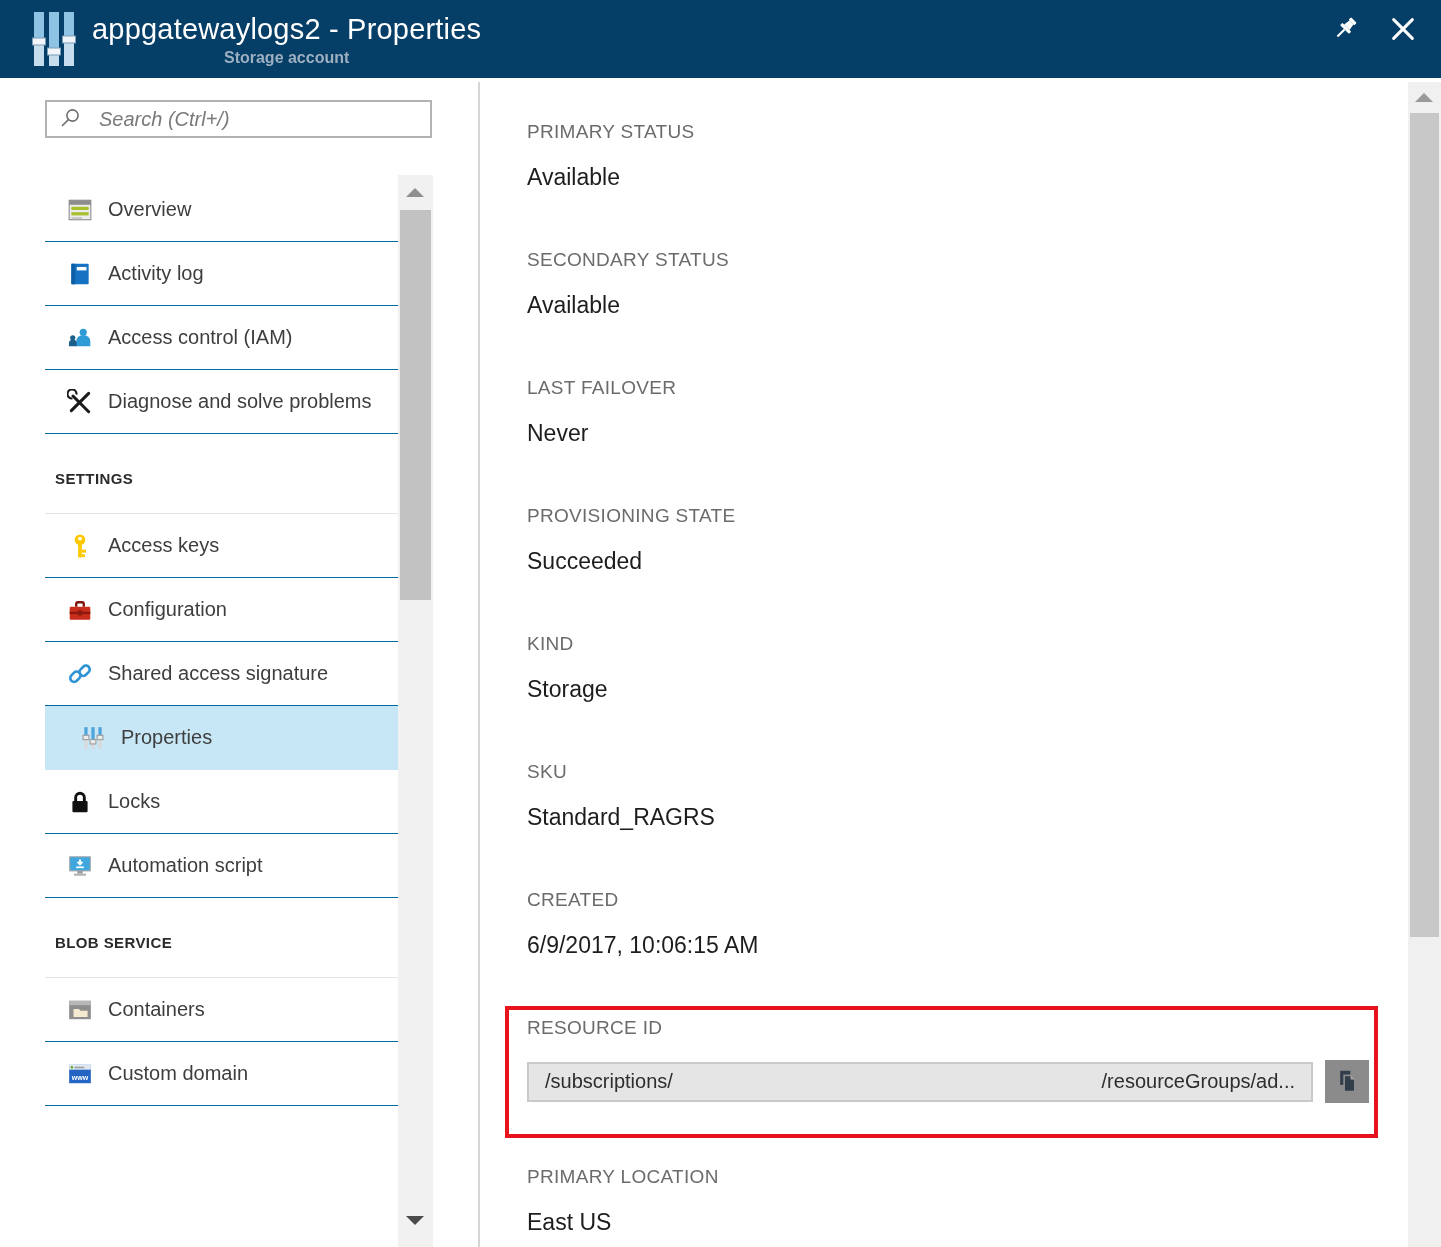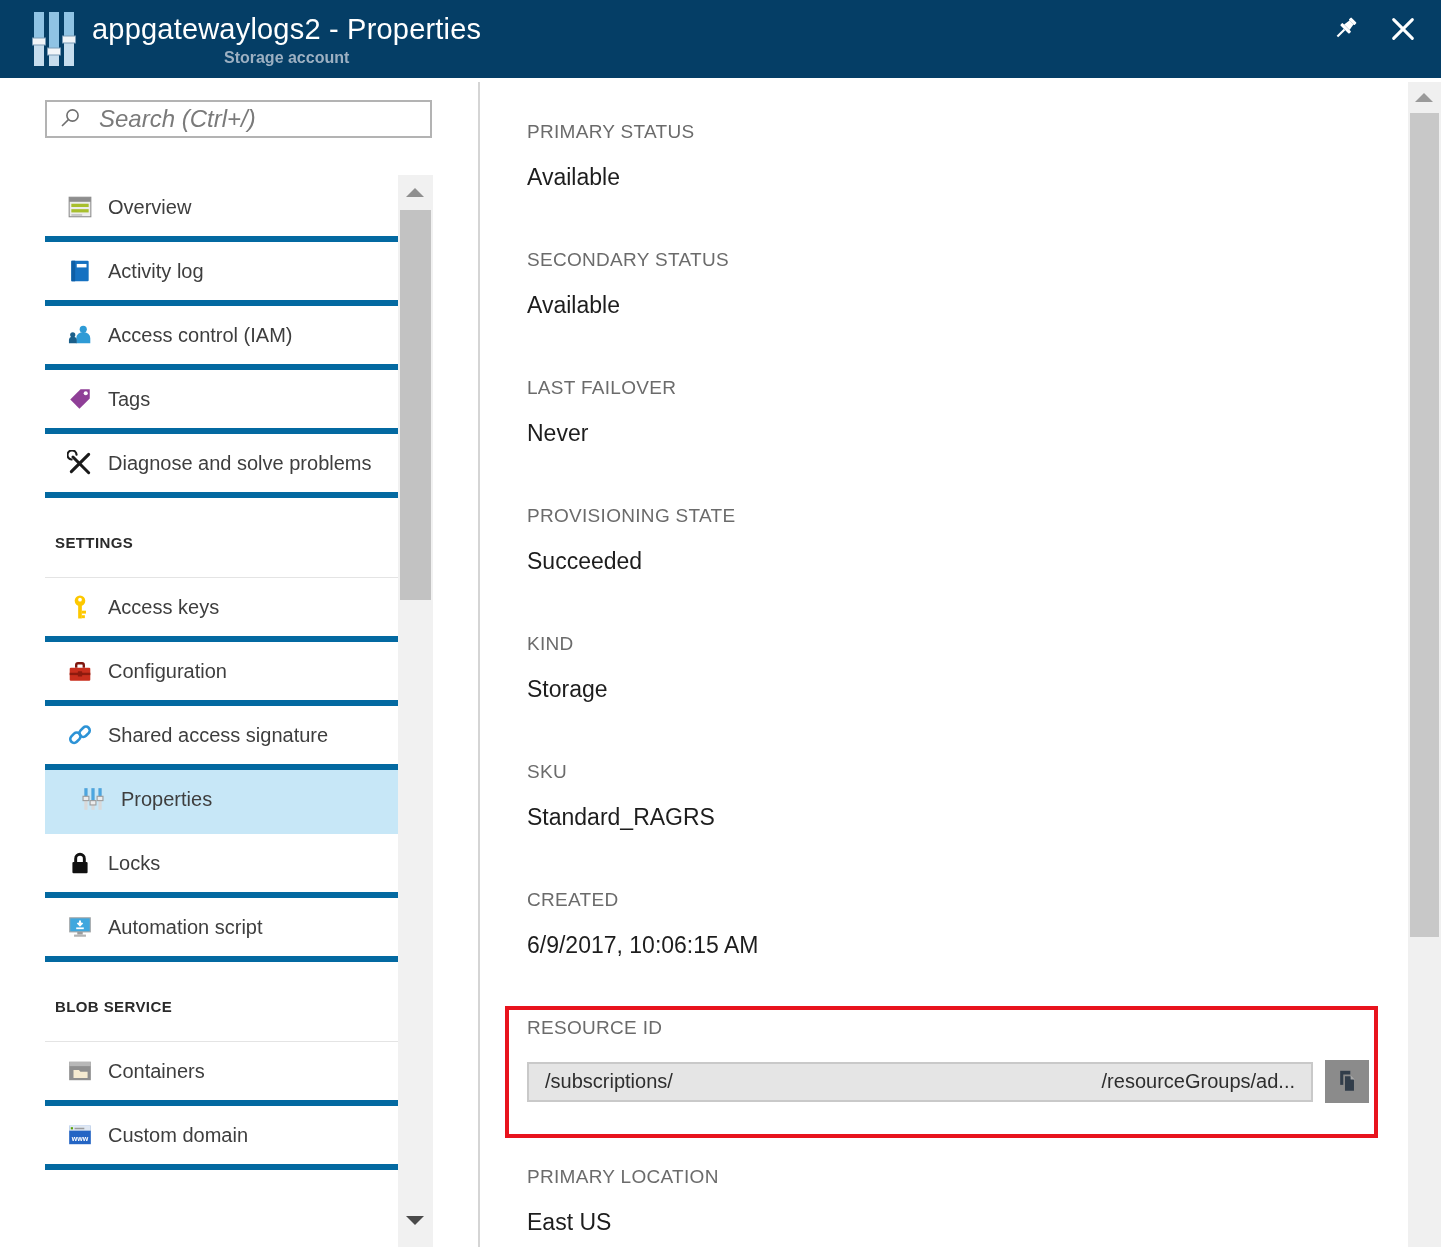--- a/index.html
+++ b/index.html
@@ -23,25 +23,25 @@
           display:flex; align-items:center; justify-content:center; }
   .hbtn svg { width:28px; height:28px; }
 
   
   .sidebar { position:absolute; left:0; top:82px; width:480px; bottom:0; background:#fff;
              border-right:2px solid #d5d5d5; }
   .search-box { position:absolute; left:45px; top:18px; width:387px; height:38px;
                 border:2px solid #b3b3b3; background:#fff; display:flex; align-items:center; }
   .search-box .s-icon { margin-left:12px; width:24px; height:24px; flex:0 0 auto; }
   .search-box input { border:none; outline:none; flex:1; margin-left:16px; margin-right:8px;
-                      font-family:"Liberation Sans",sans-serif; font-size:24px; color:#444; }
+                      font-family:"Liberation Sans",sans-serif; font-size:20px; color:#444; }
   .search-box input::placeholder { font-style:italic; color:#7a7a7a; opacity:1; }
 
   .nav { position:absolute; left:45px; top:96px; width:353px; }
-  .nav-item { height:64px; display:flex; align-items:center; border-bottom:6px solid #0369a1; cursor:pointer; }
+  .nav-item { height:64px; display:flex; align-items:center; border-bottom:1px solid #0369a1; cursor:pointer; }
   .nav-item .ic { width:26px; height:26px; margin-left:22px; flex:0 0 auto; }
   .nav-item .lbl { margin-left:15px; font-size:20px; color:#3e3e3e; white-space:nowrap; }
   .nav-item.selected { background:var(--selected-bg); border-bottom-color:var(--selected-bg);padding-left:13px; }
   .section-hdr { height:80px; display:flex; align-items:flex-end; padding-bottom:26px;
                  border-bottom:1px solid #e4e4e4; }
   .section-hdr span { margin-left:10px; font-size:15px; font-weight:bold; color:#2a2a2a; letter-spacing:.4px; }
 
   
   .side-scroll { position:absolute; left:398px; top:93px; width:35px; bottom:0; background:#f1f1f1; }
   .side-scroll .thumb { position:absolute; left:2px; top:35px; width:31px; height:390px; background:#c2c2c2; }
@@ -159,29 +159,20 @@
             <circle cx="15" cy="6.8" r="3.3" fill="#2e9bd6"></circle>
             <path d="M8.5 19.5 v-4.6 a6.5 5.6 0 0 1 13 0 v4.6 z" fill="#2e9bd6"></path>
             <circle cx="5.3" cy="11.8" r="2.4" fill="#1b5f8a"></circle>
             <path d="M1.8 19.5 v-2.9 a3.6 3.1 0 0 1 7.2 0 v2.9 z" fill="#1b5f8a"></path>
           </svg>
         </span>
         <span class="lbl">Access control (IAM)</span>
       </div>
       <div class="nav-item">
         <span class="ic">
-          <svg viewBox="0 0 24 24">
-            <path d="M3 12.5 L12.5 3 H21 V11.5 L11.5 21 Z" fill="#8f3f97"></path>
-            <circle cx="17.3" cy="6.7" r="1.9" fill="#ffffff"></circle>
-          </svg>
-        </span>
-        <span class="lbl">Tags</span>
-      </div>
-      <div class="nav-item">
-        <span class="ic">
           <svg viewBox="0 0 24 24" fill="none" stroke="#1a1a1a" stroke-linecap="round">
             <line x1="5.5" y1="6.5" x2="20" y2="21" stroke-width="2.8"></line>
             <line x1="20" y1="4" x2="4" y2="20" stroke-width="2.8"></line>
             <path d="M4.2 8.8 A4.2 4.2 0 1 1 8.8 4.2" stroke-width="2"></path>
           </svg>
         </span>
         <span class="lbl">Diagnose and solve problems</span>
       </div>
       <div class="section-hdr">
         <span>SETTINGS</span>

